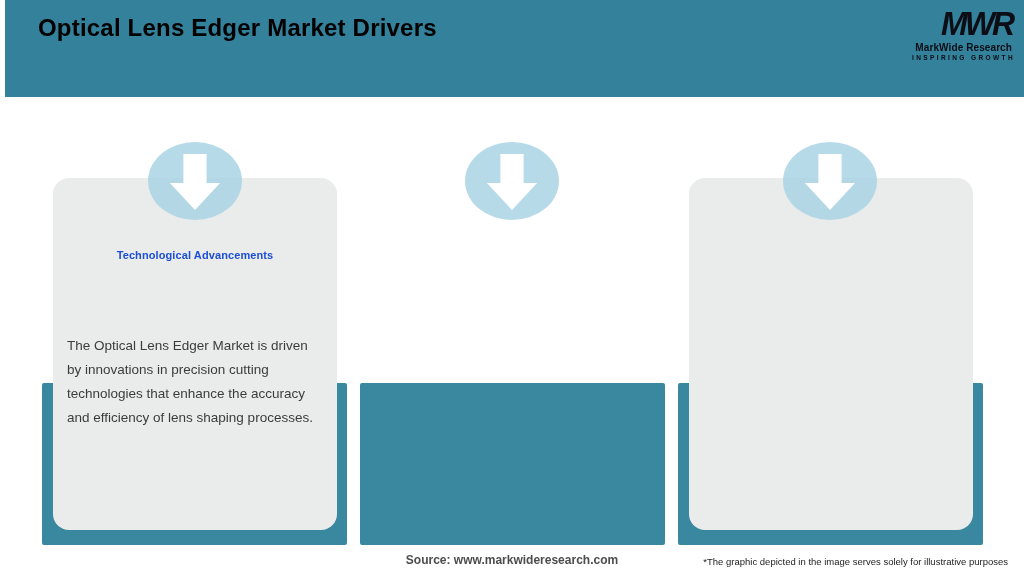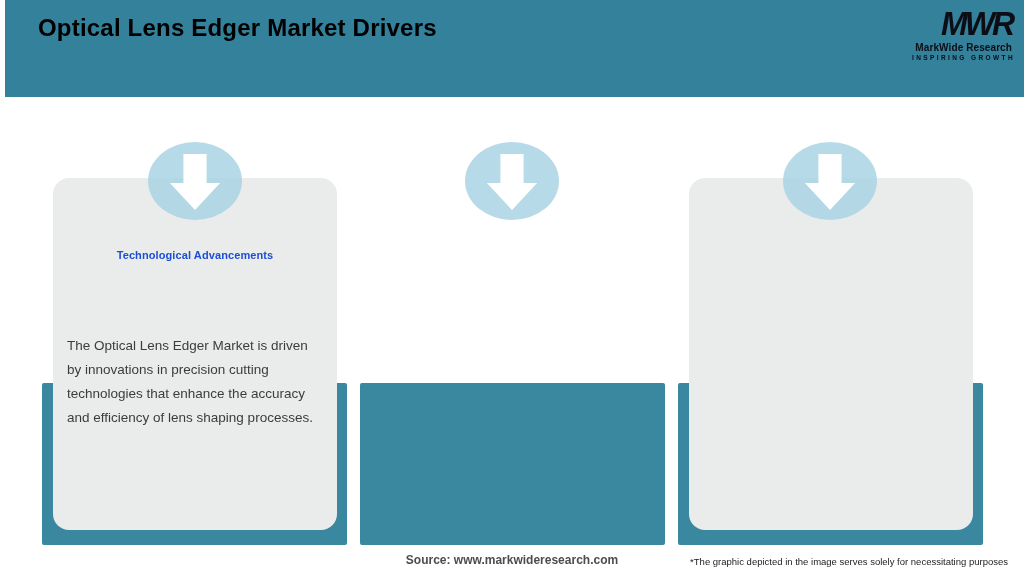--- a/index.html
+++ b/index.html
@@ -177,15 +177,15 @@
       <polygon points="14,0 38,0 38,30 52,30 26,58 0,30 14,30" fill="#ffffff"></polygon>
     </svg>
   </div>
   <div class="icon-circle icon-circle-3">
     <svg width="54" height="56" viewBox="0 0 52 58" aria-hidden="true">
       <polygon points="14,0 38,0 38,30 52,30 26,58 0,30 14,30" fill="#ffffff"></polygon>
     </svg>
   </div>
 
   <div class="source-text">Source: www.markwideresearch.com</div>
-  <div class="disclaimer-text">*The graphic depicted in the image serves solely for necessitating purposes</div>
+  <div class="disclaimer-text">*The graphic depicted in the image serves solely for illustrative purposes</div>
 
 </div>
 
 </body></html>

